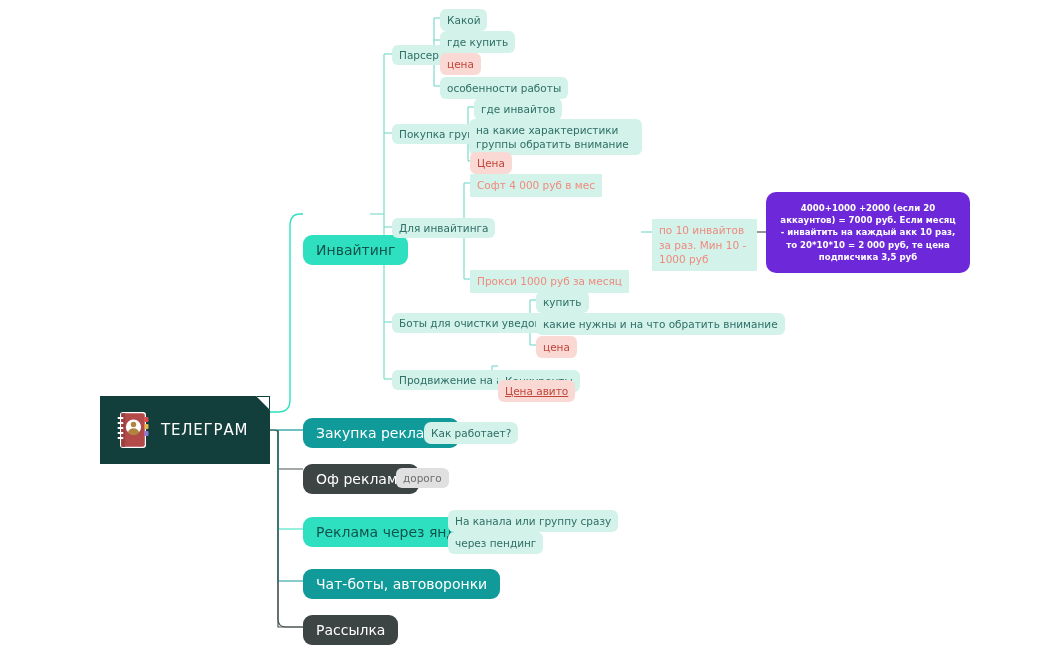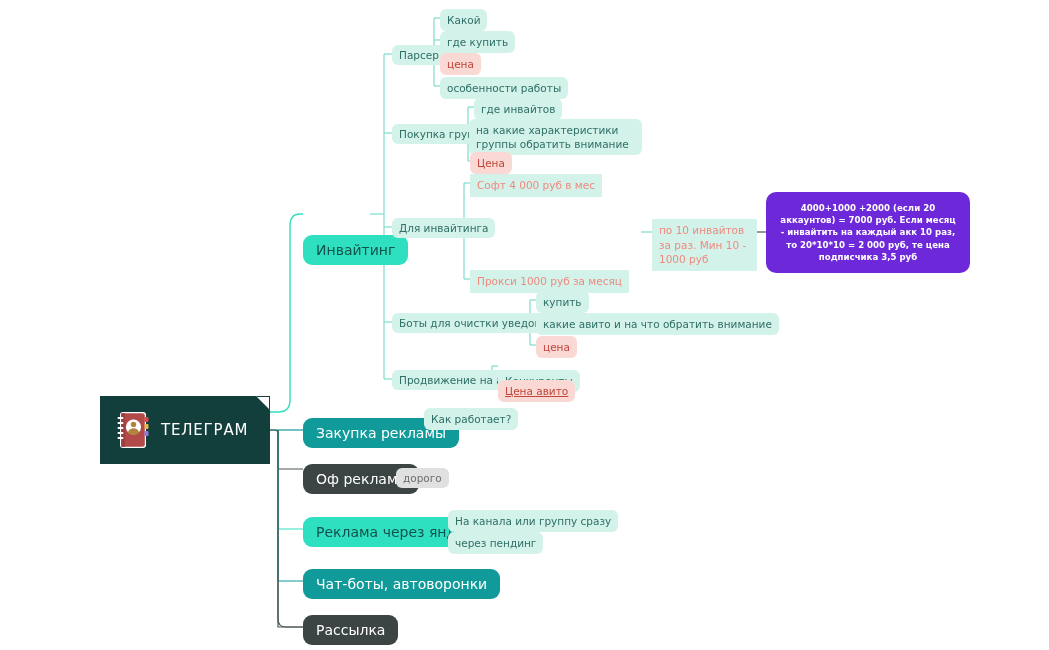--- a/index.html
+++ b/index.html
@@ -284,40 +284,40 @@
 Если месяц - инвайтить на каждый акк 10 раз, то 20*10*10 = 2 000 руб, те цена подписчика 3,5 руб</span>
   </div>
 
   <div class="node branch" style="left:392px;top:313px;">
     <span>Боты для очистки уведомлений</span>
   </div>
   <div class="node mint" style="left:536px;top:291px;">
     <span>купить</span>
   </div>
   <div class="node mint" style="left:536px;top:313px;">
-    <span>какие авито и на что обратить внимание</span>
+    <span>какие нужны и на что обратить внимание</span>
   </div>
   <div class="node pink" style="left:536px;top:336px;">
     <span>цена</span>
   </div>
 
   <div class="node branch" style="left:392px;top:370px;">
     <span>Продвижение на авито</span>
   </div>
   <div class="node mint" style="left:498px;top:370px;">
     <span>Конкуренты</span>
   </div>
   <div class="node pink" style="left:498px;top:380px;text-decoration:underline;">
     <span>Цена авито</span>
   </div>
 
   <div class="node main-teal" style="left:303px;top:418px;">
     <span>Закупка рекламы</span>
   </div>
-  <div class="node mint" style="left:424px;top:408px;">
+  <div class="node mint" style="left:424px;top:422px;border-radius:7px;">
     <span>Как работает?</span>
   </div>
 
   <div class="node main-dark" style="left:303px;top:464px;">
     <span>Оф реклама</span>
   </div>
   <div class="node grey" style="left:396px;top:468px;">
     <span>дорого</span>
   </div>
 

